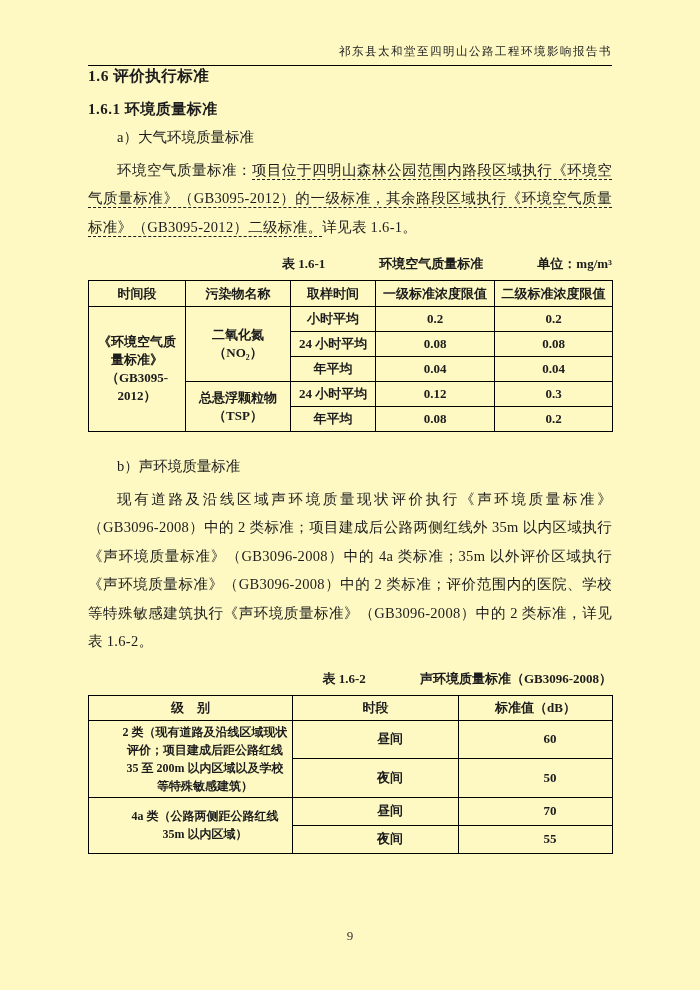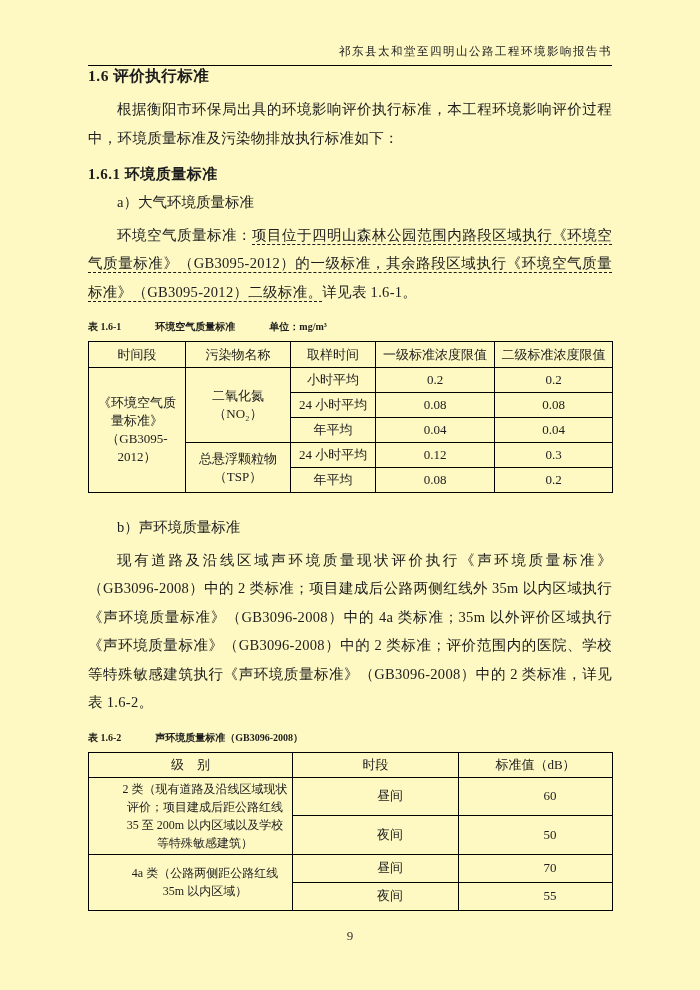--- a/index.html
+++ b/index.html
@@ -48,40 +48,40 @@
 
   .u-dash {
     text-decoration:underline;
     text-decoration-style:dashed;
     text-decoration-thickness:1px;
     text-underline-offset:4px;
   }
 
   .tbl-caption {
     display:flex;
-    justify-content:flex-start;
+    justify-content:flex-end;
     align-items:baseline;
-    gap:34px;
+    gap:54px;
     margin:14px 0 7px 0;
-    font-size:10px;
+    font-size:13px;
     font-weight:bold;
   }
 
   table.grid {
     width:100%;
     border-collapse:collapse;
     border:1.6px solid #000;
     font-size:13px;
     table-layout:fixed;
   }
   table.grid th, table.grid td {
     border:1px solid #000;
     text-align:center;
     vertical-align:middle;
-    font-weight:normal;
+    font-weight:bold;
     padding:2px 3px;
     line-height:18px;
   }
   table.grid th { height:26px; }
   table.grid td { height:25px; }
   #noise-table th { height:25px; }
   #noise-table td { height:28px;padding-left:32px; }
   .cat-cell { font-size:12px; line-height:17px; padding:2px 5px; }
 
   .page-number {
@@ -96,21 +96,20 @@
 </head>
 <body>
 
 <div class="page">
   <div class="content">
 
     <div class="doc-header">祁东县太和堂至四明山公路工程环境影响报告书</div>
 
     <div class="h-sec">1.6 评价执行标准</div>
 
-    <p class="para">根据衡阳市环保局出具的环境影响评价执行标准，本工程环境影响评价过程中，环境质量标准及污染物排放执行标准如下：</p>
 
     <div class="h-subsec">1.6.1  环境质量标准</div>
 
     <p class="sub-item">a）大气环境质量标准</p>
 
     <p class="para tight"><span>环境空气质量标准：</span><span class="u-dash">项目位于四明山森林公园范围内路段区域执行《环境空气质量标准》（GB3095-2012）的一级标准，其余路段区域执行《环境空气质量标准》（GB3095-2012）二级标准。</span><span>详见表 1.6-1。</span></p>
 
     <div class="tbl-caption">
       <span>表 1.6-1</span>
       <span>环境空气质量标准</span>

